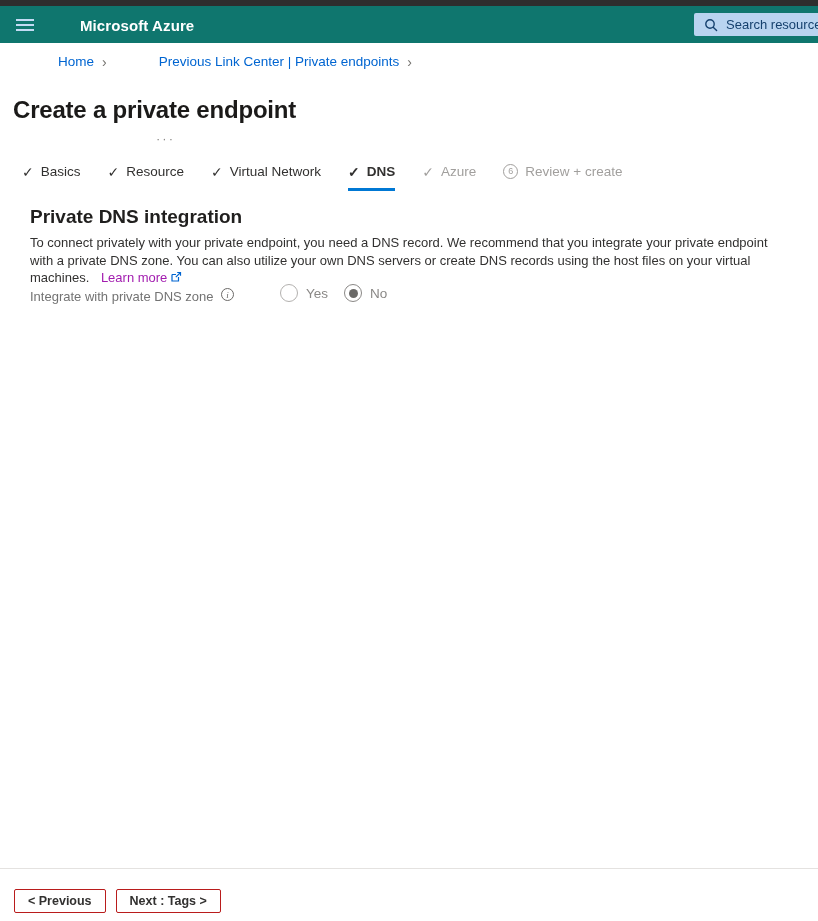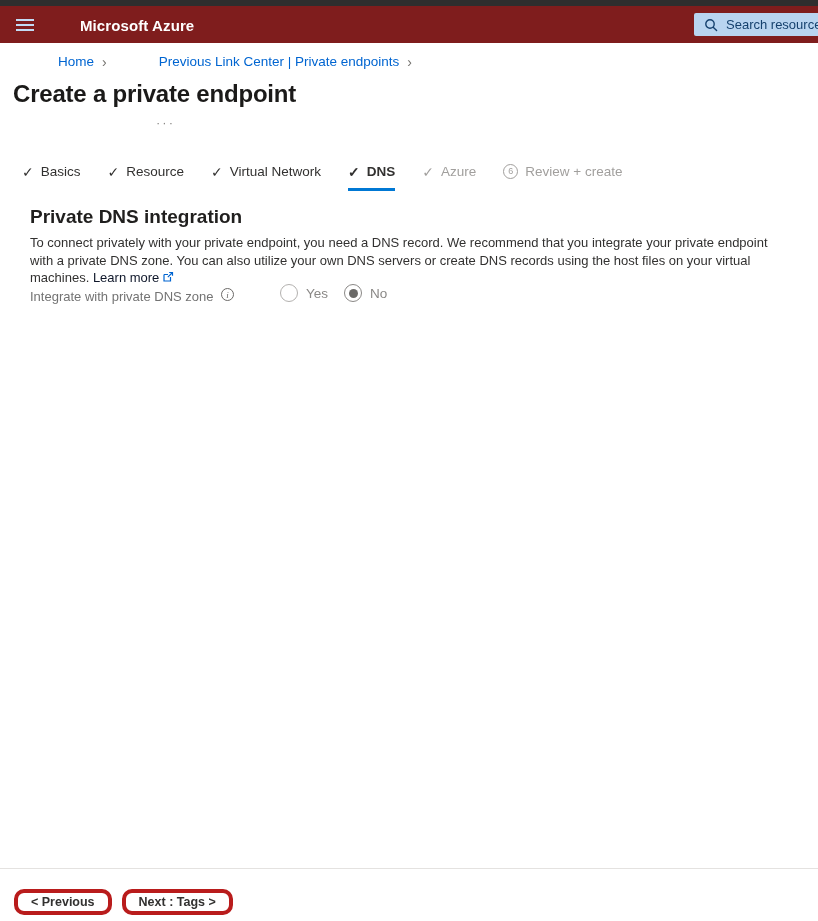--- a/index.html
+++ b/index.html
@@ -13,21 +13,21 @@
   }
   .screen { position: absolute; inset: 0; width: 818px; height: 921px; }
 
   
   .top-strip {
     position: absolute; top: 0; left: 0; right: 0; height: 6px;
     background: #2e2e2e;
   }
   .topbar {
     position: absolute; top: 6px; left: 0; right: 0; height: 37px;
-    background: #7f1d1d;
+    background: #0f766e;
     display: flex; align-items: center;
   }
   .hamburger {
     position: absolute; left: 8px; top: 50%; transform: translateY(-50%);
     width: 34px; height: 28px; background: transparent; border: none;
     display: flex; flex-direction: column; justify-content: center; gap: 3px;
     align-items: center; cursor: pointer;
   }
   .hamburger span { display: block; width: 18px; height: 2px; background: #c3dbf4; }
   .brand {
@@ -47,21 +47,21 @@
 
   
   .breadcrumb {
     position: absolute; top: 54px; left: 14px;
     display: flex; align-items: center; gap: 8px; font-size: 13.5px;
   }
   .breadcrumb a { color: #0065d1; text-decoration: none; cursor: pointer; margin-left: 44px; }
   .crumb-sep { color: #75736f; font-size: 14px; line-height: 1; padding-top: 1px; }
 
   
-  .title-row { position: absolute; top: 80px; left: 13px; display: flex; align-items: center; flex-direction: column; }
+  .title-row { position: absolute; top: 96px; left: 13px; display: flex; align-items: center; flex-direction: column; }
   h1.page-title {
     font-size: 24px; font-weight: 700; color: #1b1a19; letter-spacing: -0.2px;
   }
   .more-options {
     border: none; background: transparent; color: #8a8886;
     font-size: 13px; letter-spacing: 2px; margin-left: 22px; margin-top: 8px;
     cursor: pointer; line-height: 1;
   }
 
   
@@ -86,21 +86,21 @@
 
   
   .section-heading {
     position: absolute; top: 206px; left: 30px;
     font-size: 19px; font-weight: 700; color: #201f1e;
   }
   .description {
     position: absolute; top: 234px; left: 30px; width: 742px;
     font-size: 13px; line-height: 17.5px; color: #323130;
   }
-  .learn-more { color: #0f172a; text-decoration: none; cursor: pointer; }
+  .learn-more { color: #a21caf; text-decoration: none; cursor: pointer; margin-left: 8px; }
   .ext-icon { display: inline-block; vertical-align: -1px; margin-left: 3px; }
 
   .form-row { position: absolute; top: 287px; left: 30px; width: 760px; height: 20px; }
   .field-label { font-size: 13px; color: #737373; }
   .info-icon {
     position: absolute; left: 191px; top: 1px;
     width: 13px; height: 13px; border: 1px solid #6b6967; border-radius: 50%;
     display: inline-flex; align-items: center; justify-content: center;
     font-size: 9px; color: #6b6967; font-family: "Liberation Serif", serif;
     font-style: italic; cursor: default;
@@ -118,21 +118,21 @@
 
   
   .footer-divider {
     position: absolute; top: 868px; left: 0; right: 0; height: 1px; background: #e4e2e0;
   }
   .footer-buttons {
     position: absolute; top: 889px; left: 14px; display: flex; gap: 10px;
   }
   .nav-btn {
     height: 24px; padding: 9px 13px; background: #ffffff;
-    border: 4px solid #b91c1c; border-radius: 10px;
+    border: 1px solid #b91c1c; border-radius: 2px;
     font-family: "Liberation Sans", sans-serif;
     font-size: 12.5px; font-weight: 700; color: #323130; cursor: pointer;
     display: inline-flex; align-items: center;
   }
 </style>
 </head>
 <body>
 
 <div class="screen">
 

